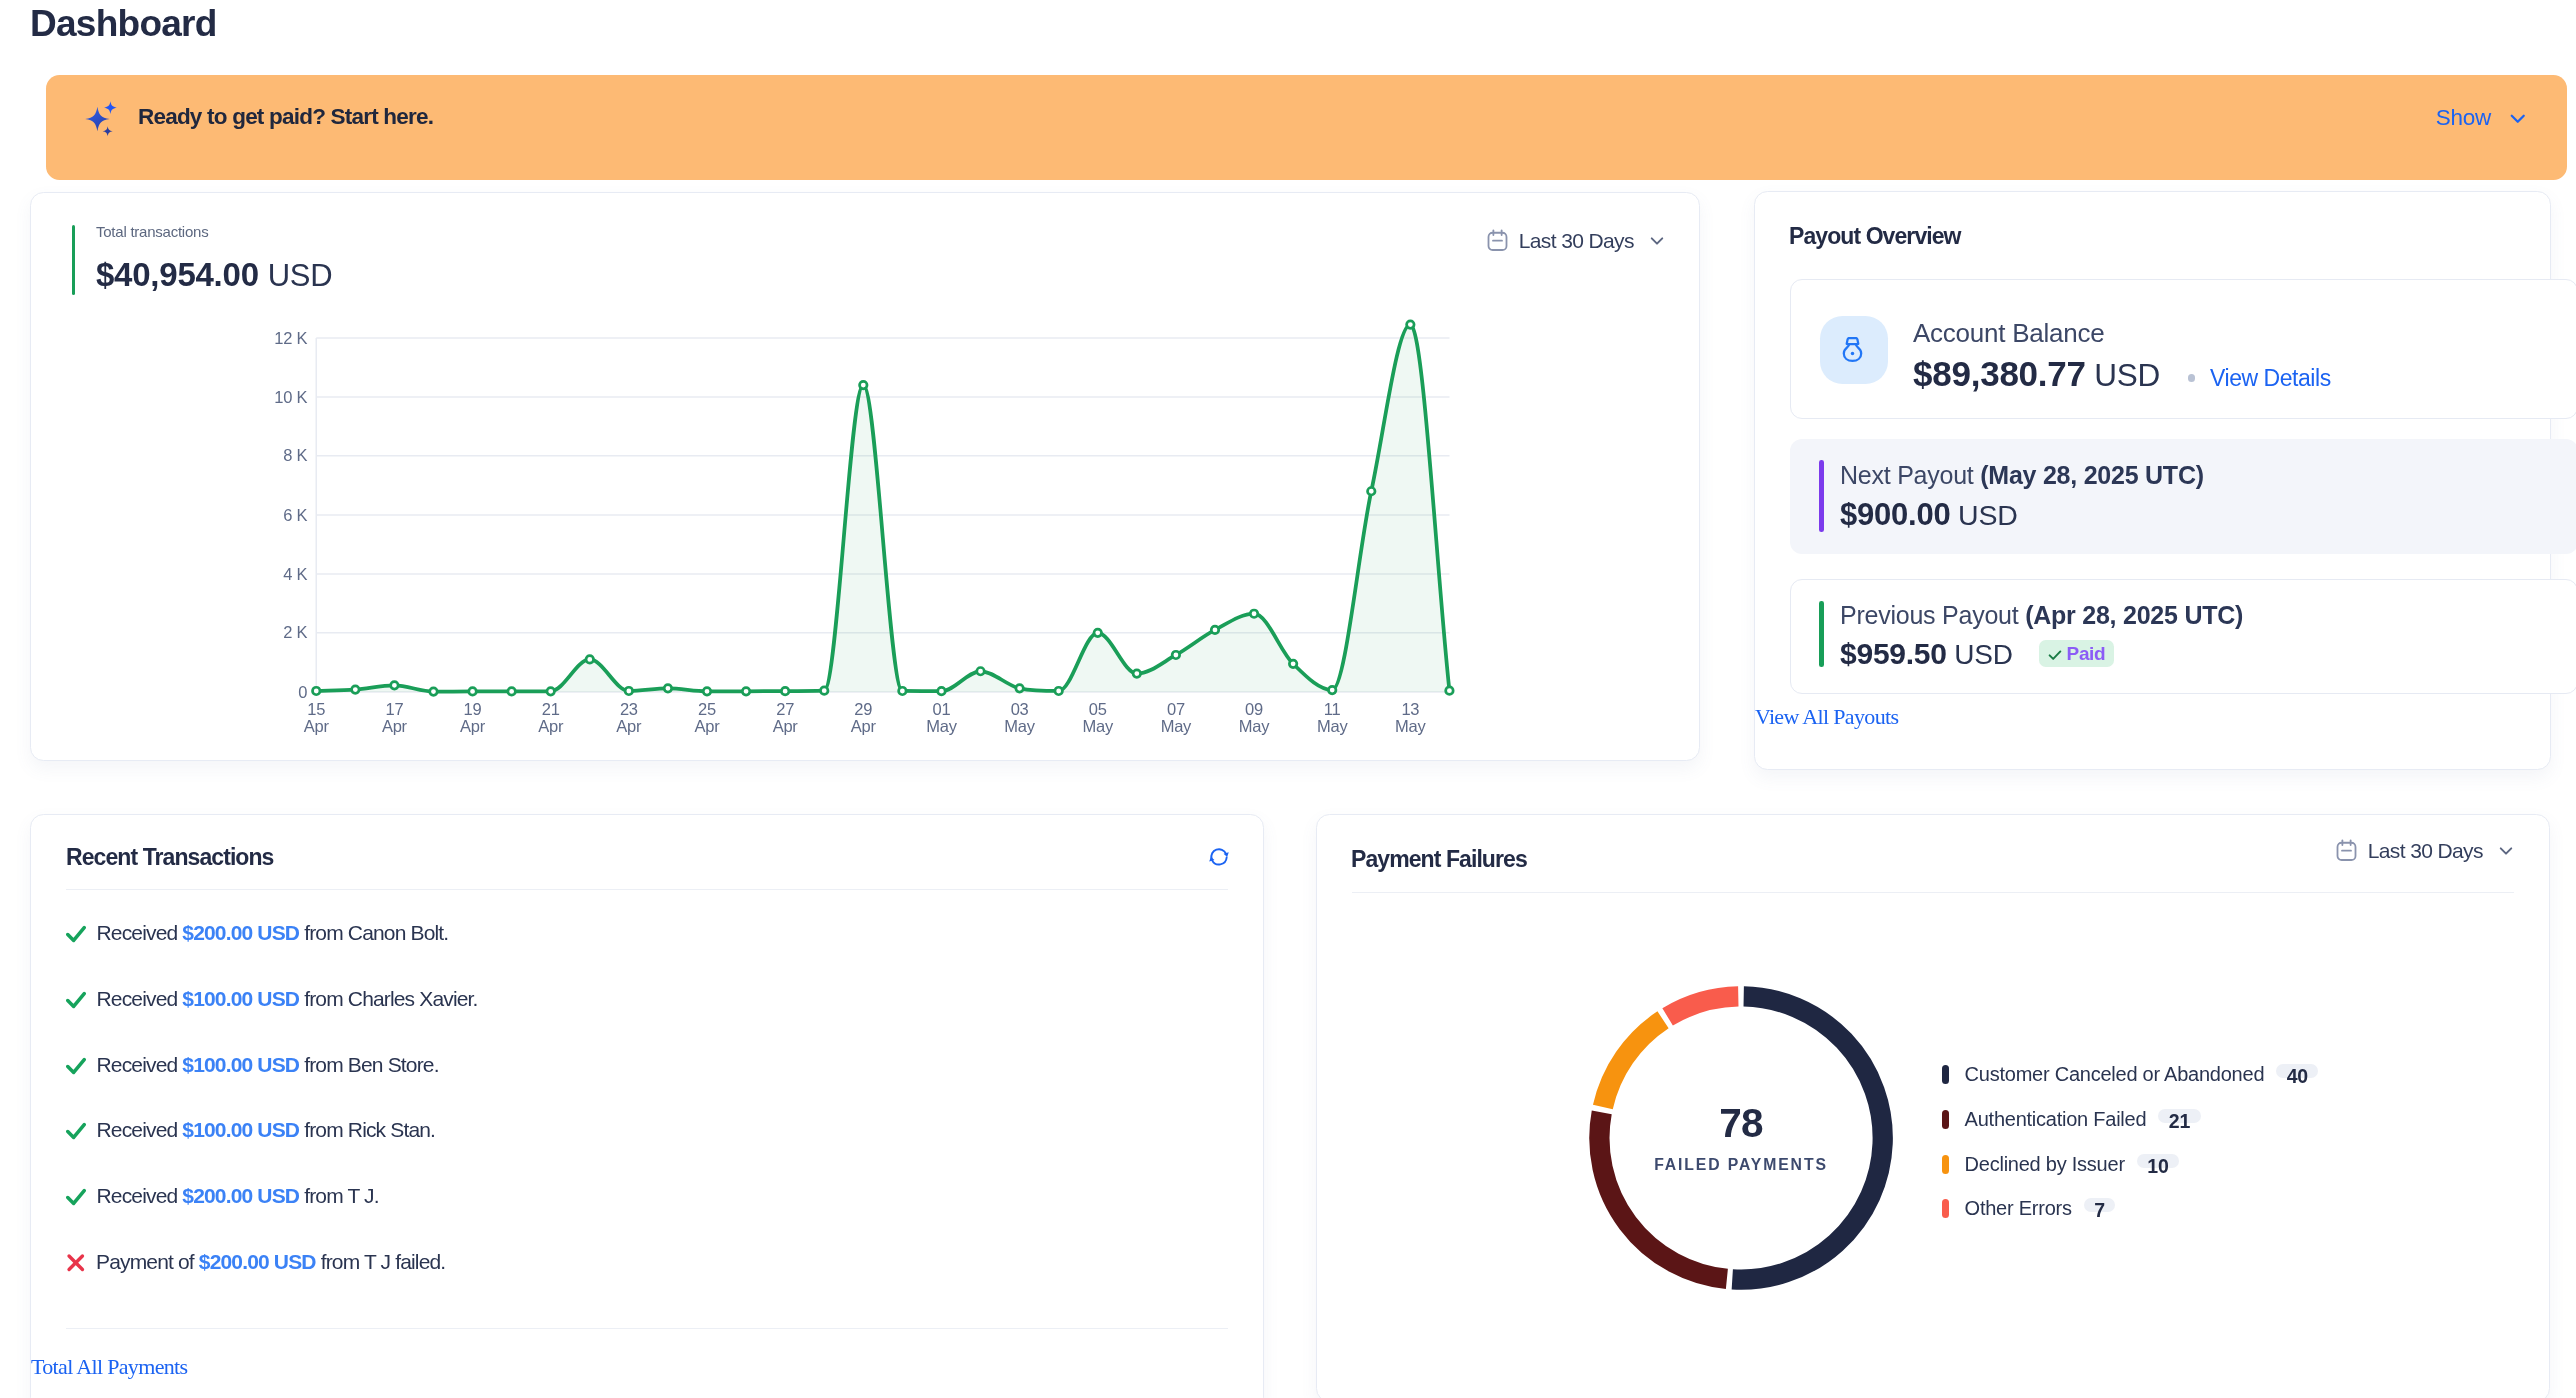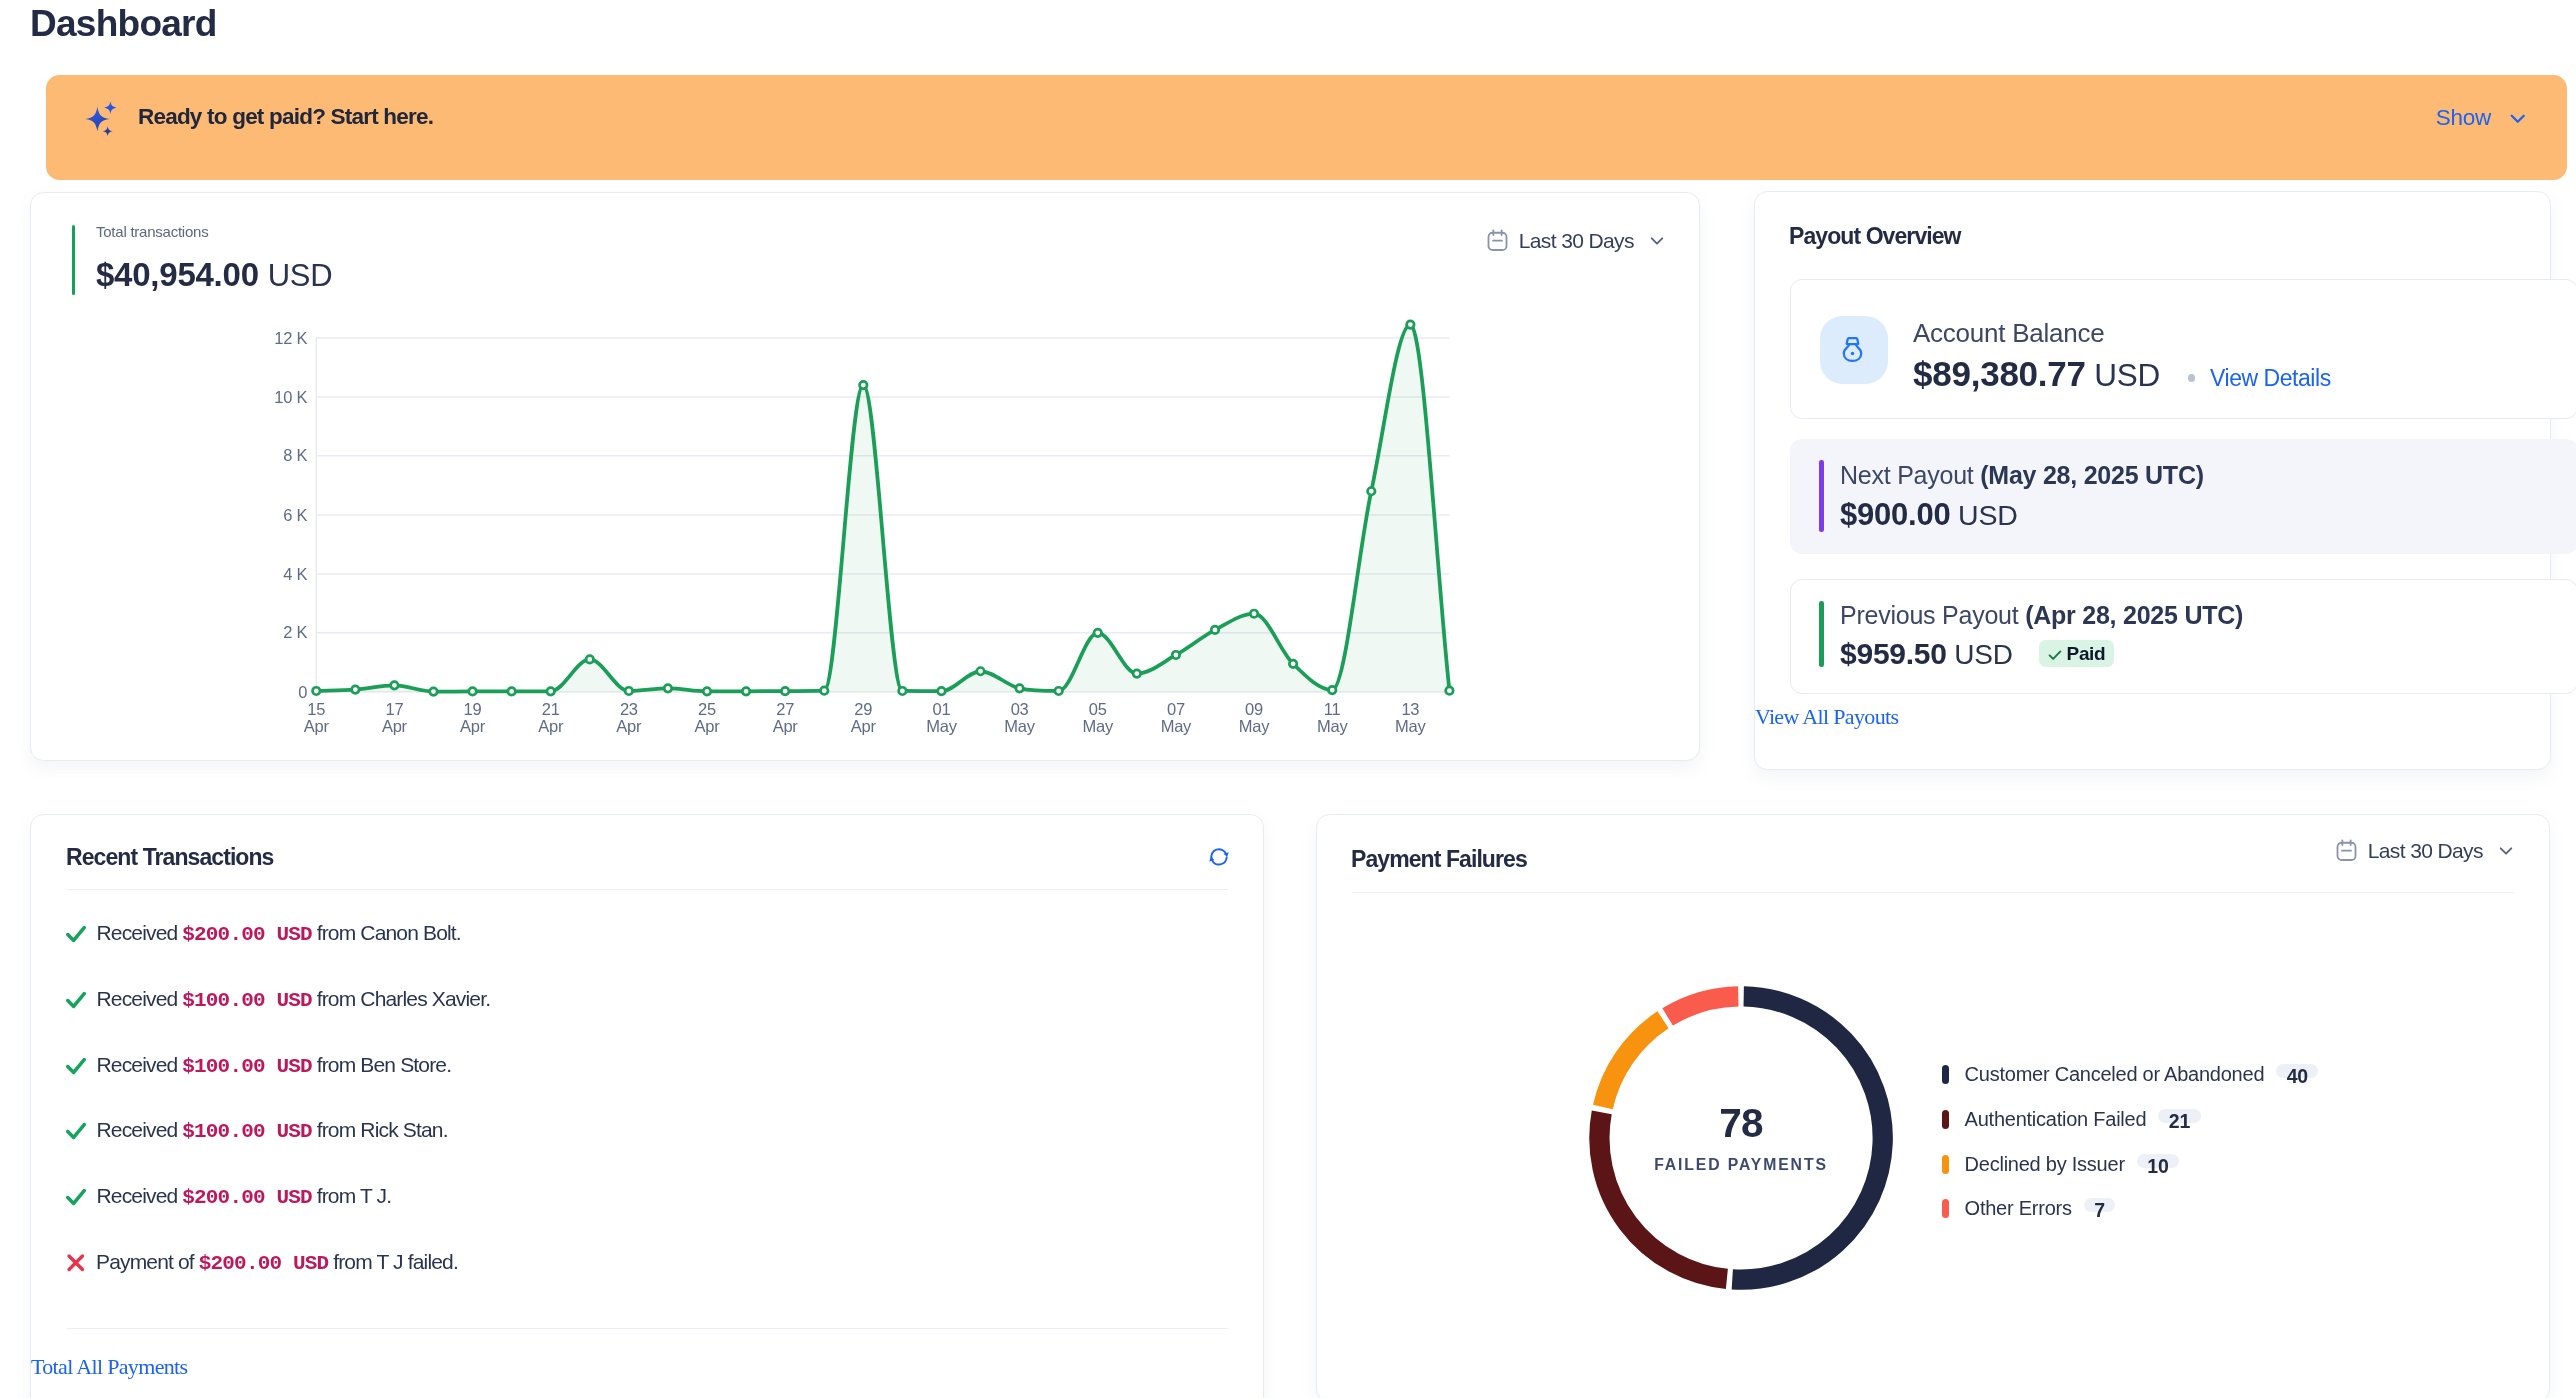--- a/index.html
+++ b/index.html
@@ -25,21 +25,21 @@
 .seldate svg { vertical-align:-3.8px; }
 
 #payoutcard { left:1754px; top:191px; width:797px; height:579px; }
 .cardtitle { font-size:23px; font-weight:700; color:#232b45; letter-spacing:-0.04em; }
 .subcard { position:absolute; left:35px; width:788px; border-radius:12px; }
 
 #recentcard { left:30px; top:814px; width:1234px; height:597px; }
 #failcard { left:1316px; top:814px; width:1234px; height:588px; }
 .divider { position:absolute; left:35px; right:35px; height:0; border-top:1.5px solid #eceff5; }
 .txrow { position:absolute; left:35px; font-size:21px; color:#2a3450; letter-spacing:-0.04em; }
-.txrow b { font-weight:700; color:#be185d;font-family:Liberation Mono, monospace; }
+.txrow b { font-weight:700; color:#3b82f6; }
 .txrow svg { vertical-align:-3.8px; margin-right:10.5px; }
 .linkc { position:absolute; width:100%; text-align:left; font-size:22px; font-weight:500; color:#1b63f2; letter-spacing:-0.03em;font-family:Liberation Serif, serif; }
 
 .leg { position:absolute; font-size:20px; color:#2a3450; white-space:nowrap; }
 .leg .mark { display:inline-block; width:6.8px; height:19px; border-radius:3.8px; vertical-align:-3px; margin-right:15.8px; }
 .leg .pill { display:inline-block; background:#edf0f6; border-radius:12.8px; height:14px; line-height:25.5px;
   padding:0 10.5px; margin-left:12px; font-size:19.5px; font-weight:700; color:#232b45; vertical-align:-2.3px; }
 </style>
 </head>
 <body>
@@ -190,21 +190,21 @@
   </div>
   <div class="subcard" style="top:247px;height:115px;background:#f3f5fa">
     <div class="accent" style="left:29px;top:21px;height:72px;background:#7c3bec"></div>
     <div class="abs" style="left:50px;top:22px;font-size:25px;color:#3c4766">Next Payout <b style="color:#2c3756">(May 28, 2025 UTC)</b></div>
     <div class="abs" style="left:50px;top:58px;font-size:31px;font-weight:700;color:#232b45">$900.00<span style="font-weight:400;font-size:28.5px;color:#2a3450"> USD</span></div>
   </div>
   <div class="subcard" style="top:387px;height:115px;background:#fff;border:1.5px solid #e6eaf3">
     <div class="accent" style="left:28px;top:21px;height:66px;background:#189e58"></div>
     <div class="abs" style="left:49px;top:21px;font-size:25px;color:#3c4766">Previous Payout <b style="color:#2c3756">(Apr 28, 2025 UTC)</b></div>
     <div class="abs" style="left:49px;top:57px;font-size:30px;font-weight:700;color:#232b45">$959.50<span style="font-weight:400;font-size:28px;color:#2a3450"> USD</span>
-      <span style="display:inline-block;vertical-align:3.8px;margin-left:18px;background:#d9f3e4;border-radius:6.8px;height:27px;line-height:27px;padding:0 9px;font-size:19px;font-weight:700;color:#0f172a;letter-spacing:-0.02em">
+      <span style="display:inline-block;vertical-align:3.8px;margin-left:18px;background:#d9f3e4;border-radius:6.8px;height:27px;line-height:27px;padding:0 9px;font-size:19px;font-weight:700;color:#8b5cf6;letter-spacing:-0.02em">
         <svg width="14.3" height="12" viewBox="0 0 22 18" style="vertical-align:-0.8px;margin-right:4.5px">
             <path d="M2.5 9.5 L8 15 L19 3.5" fill="none" stroke="#1a7b45" stroke-width="3" stroke-linecap="round" stroke-linejoin="round"></path>
           </svg>Paid</span>
     </div>
   </div>
   <div class="linkc" style="top:512px">View All Payouts</div>
 </div>
 
 <div class="card" id="recentcard">
   <div class="abs cardtitle" style="left:35px;top:28.5px">Recent Transactions</div>

